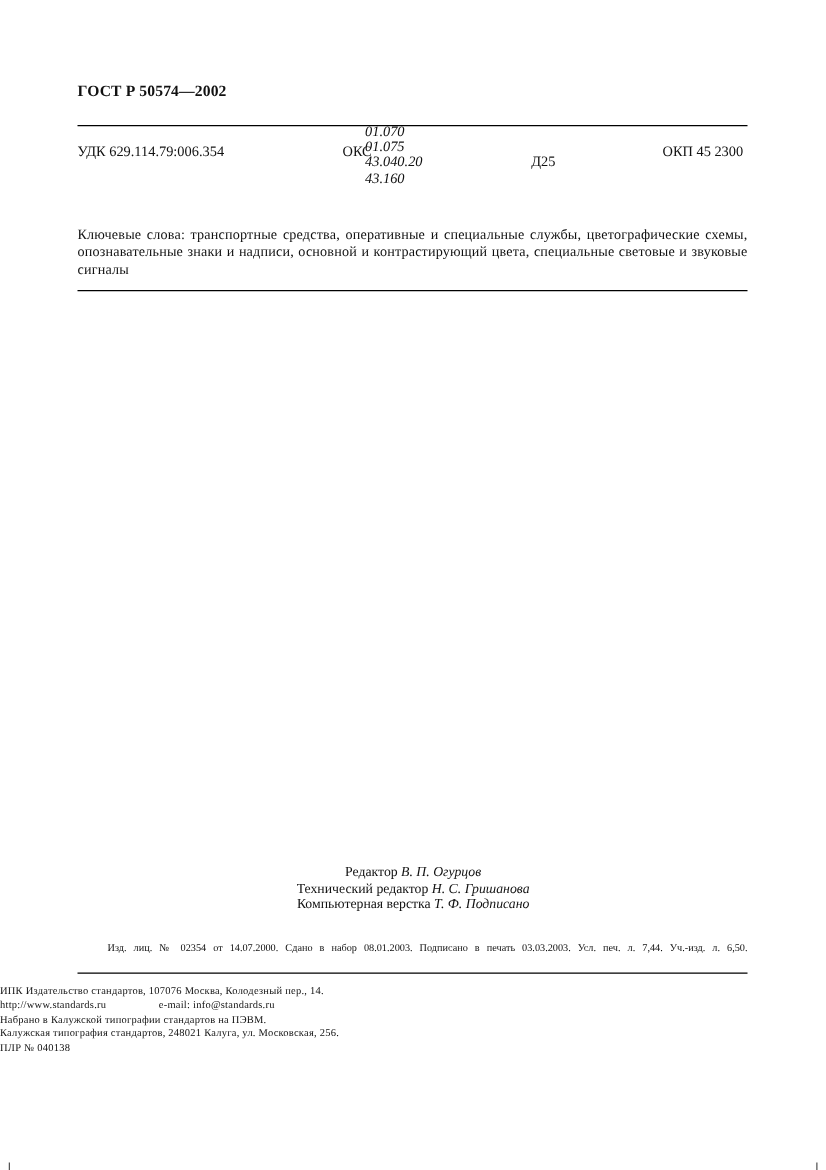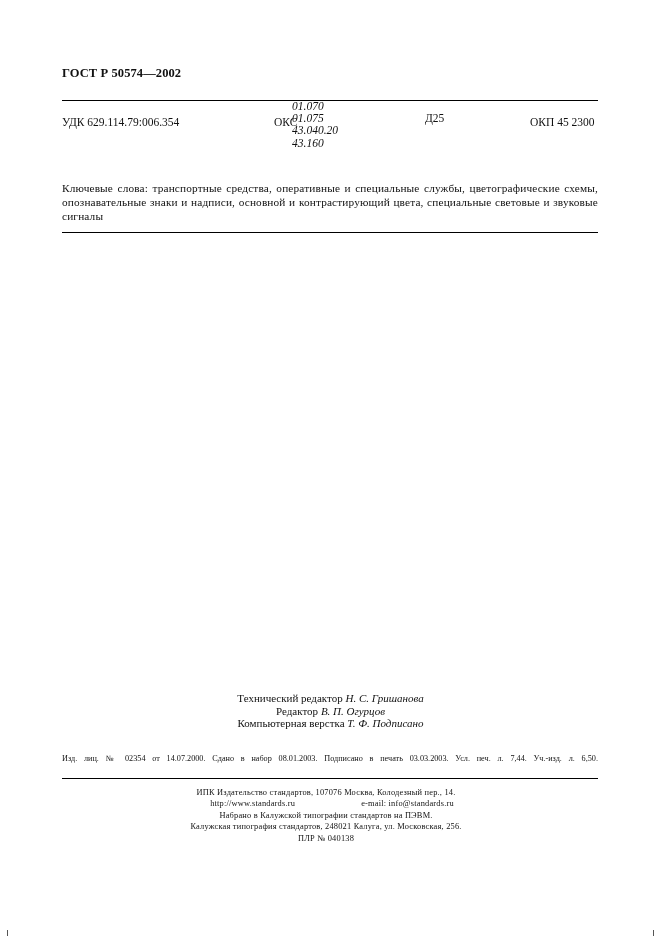--- a/index.html
+++ b/index.html
@@ -8,34 +8,34 @@
       font-family: "Liberation Serif", "DejaVu Serif", serif; color: #111;
     }
     .abs { position: absolute; }
     .doc-code { left: 62px; top: 66px; font-size: 12.5px; font-weight: bold; letter-spacing: 0.1px; }
     .rule { position: absolute; left: 62px; width: 536px; height: 0; border-top: 1.6px solid #000; }
     .meta { font-size: 11.5px; line-height: 13px; }
     .udk { left: 62px; top: 116px; }
     .oks-label { left: 274px; top: 116px; }
     .oks-codes { left: 292px; top: 100px; font-style: italic; }
     .oks-codes div { line-height: 12.2px; }
-    .d-code { left: 425px; top: 112px; text-align: right; }
+    .d-code { left: 425px; top: 124px; text-align: right; }
     .okp { left: 530px; top: 116px; }
     .keywords {
       left: 62px; top: 181px; width: 536px; font-size: 11.3px; line-height: 14.2px;
       text-align: justify; letter-spacing: 0.15px;
     }
     .credits { left: 0; width: 661px; top: 692px; text-align: center; font-size: 11px; line-height: 12.6px; }
     .credits .role { font-style: normal; }
     .credits .person { font-style: italic; }
     .print-info { left: 62px; width: 536px; top: 753px; font-size: 8.2px; line-height: 11px; }
-    .print-info .l1 { text-align: justify; text-align-last: justify; white-space: nowrap; }
+    .print-info .l1 { text-align: justify; text-align-last: justify; white-space: nowrap; margin-left: 24px; }
     .print-info .l2 { text-align: center; }
-    .publisher { left: 0; width: 652px; top: 787px; text-align: center; font-size: 8.4px; line-height: 11.4px; letter-spacing: 0.2px; }
-    .publisher .web span { display: inline-block; padding-left: 12px; }
+    .publisher { left: 0; width: 652px; top: 787px; font-size: 8.4px; line-height: 11.4px; letter-spacing: 0.2px; }
+    .publisher .web span { display: inline-block; }
     .publisher .web .gap { width: 42px; }
     .corner-tick { position: absolute; top: 930px; width: 1px; height: 6px; background: #555; }
   </style>
 </head>
 <body>
 
 <div class="abs doc-code">ГОСТ Р 50574—2002</div>
 
 <div class="rule" style="top:100px;"></div>
 
@@ -49,26 +49,26 @@
 </div>
 <div class="abs meta d-code">Д25</div>
 <div class="abs meta okp">ОКП 45 2300</div>
 
 <div class="abs keywords">Ключевые слова: транспортные средства, оперативные и специальные службы, цветографические схемы, опознавательные знаки и надписи, основной и контрастирующий цвета, специальные световые и звуковые сигналы</div>
 
 <div class="rule" style="top:232px;"></div>
 
 <div class="abs credits">
   <div>
+    <span class="role">Редактор</span>
+    <span class="person">В. П. Огурцов</span>
+  </div>
+  <div>
     <span class="role">Технический редактор</span>
     <span class="person">Н. С. Гришанова</span>
-  </div>
-  <div>
-    <span class="role">Редактор</span>
-    <span class="person">В. П. Огурцов</span>
   </div>
   <div>
     <span class="role">Компьютерная верстка</span>
     <span class="person">Т. Ф. Подписано</span>
   </div>
 </div>
 
 <div class="abs print-info">
   <div class="l1">Изд. лиц. № 02354 от 14.07.2000. Сдано в набор 08.01.2003. Подписано в печать 03.03.2003. Усл. печ. л. 7,44. Уч.-изд. л. 6,50.</div>
 </div>

